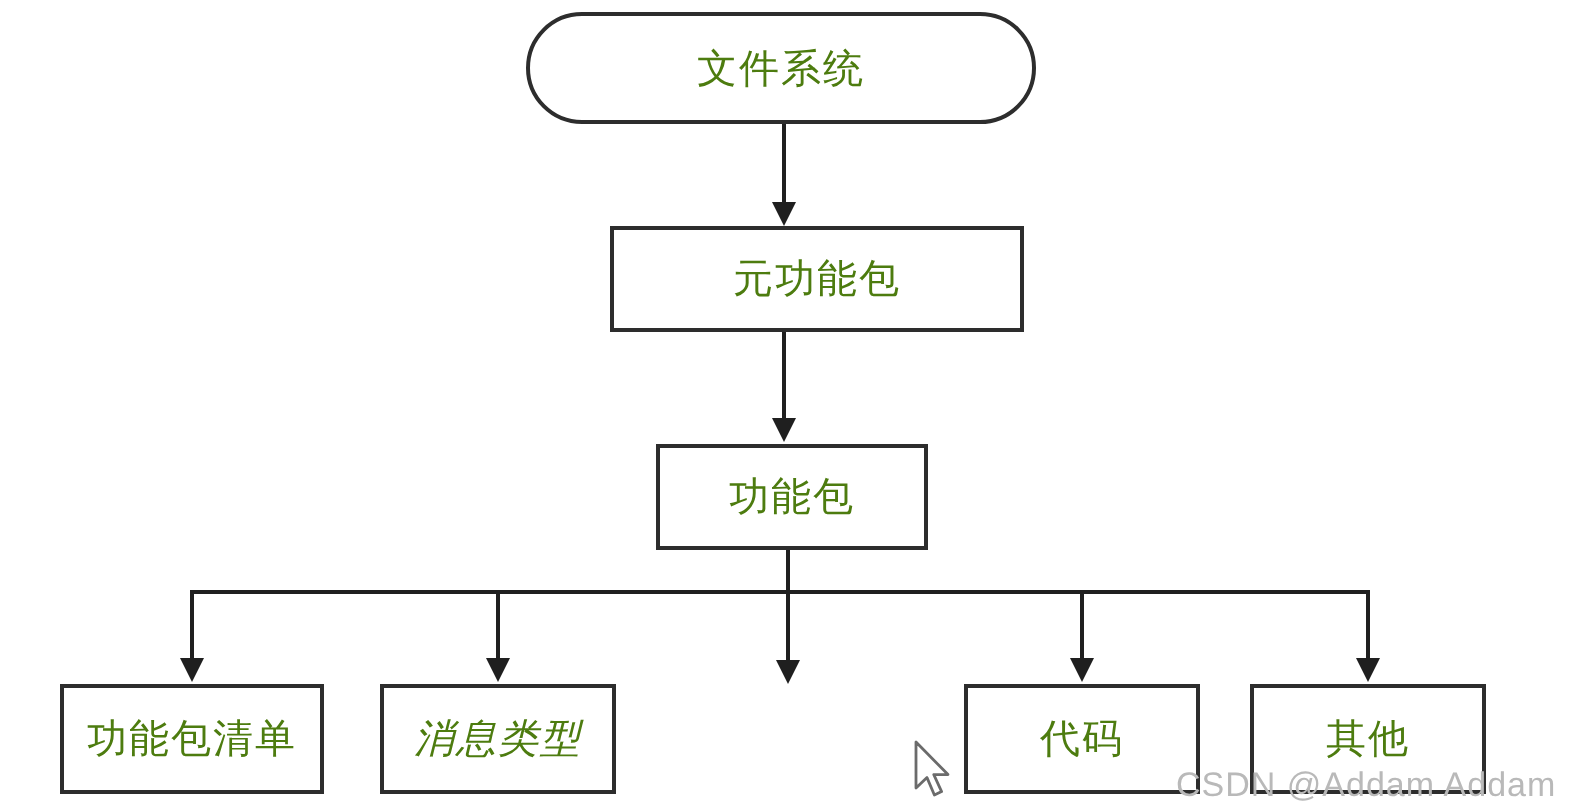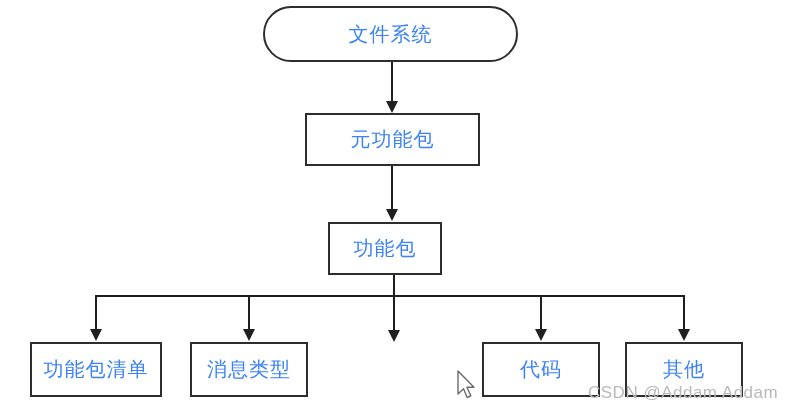--- a/index.html
+++ b/index.html
@@ -13,37 +13,37 @@
     width: 789px;
     height: 406px;
     background: #ffffff;
     overflow: hidden;
   }
   .node {
     position: absolute;
     box-sizing: border-box;
     background: #ffffff;
     border: 2px solid #2d2d2d;
-    color: #3b82f6;
+    color: #4d7c0f;
     font-size: 20px;
     letter-spacing: 1px;
     display: flex;
     align-items: center;
     justify-content: center;
     white-space: nowrap;
   }
   .node.stadium {
     border-radius: 28px;
   }
   
   #node-root    { left: 263px; top: 6px;   width: 255px; height: 56px; }
-  #node-level2  { left: 305px; top: 113px; width: 175px; height: 53px; }
-  #node-level3  { left: 328px; top: 222px; width: 114px; height: 53px; }
+  #node-level2  { left: 305px; top: 113px; width: 207px; height: 53px; }
+  #node-level3  { left: 328px; top: 222px; width: 136px; height: 53px; }
   #node-child0  { left: 30px;  top: 342px; width: 132px; height: 55px; }
-  #node-child1  { left: 190px; top: 342px; width: 118px; height: 55px; }
+  #node-child1  { left: 190px; top: 342px; width: 118px; height: 55px; font-style: italic; }
   #node-child2  { left: 335px; top: 343px; width: 120px; height: 55px; }
   #node-child3  { left: 482px; top: 342px; width: 118px; height: 55px; }
   #node-child4  { left: 625px; top: 342px; width: 118px; height: 55px; }
 
   #connector-layer {
     position: absolute;
     left: 0; top: 0;
     width: 789px; height: 406px;
     pointer-events: none;
   }

